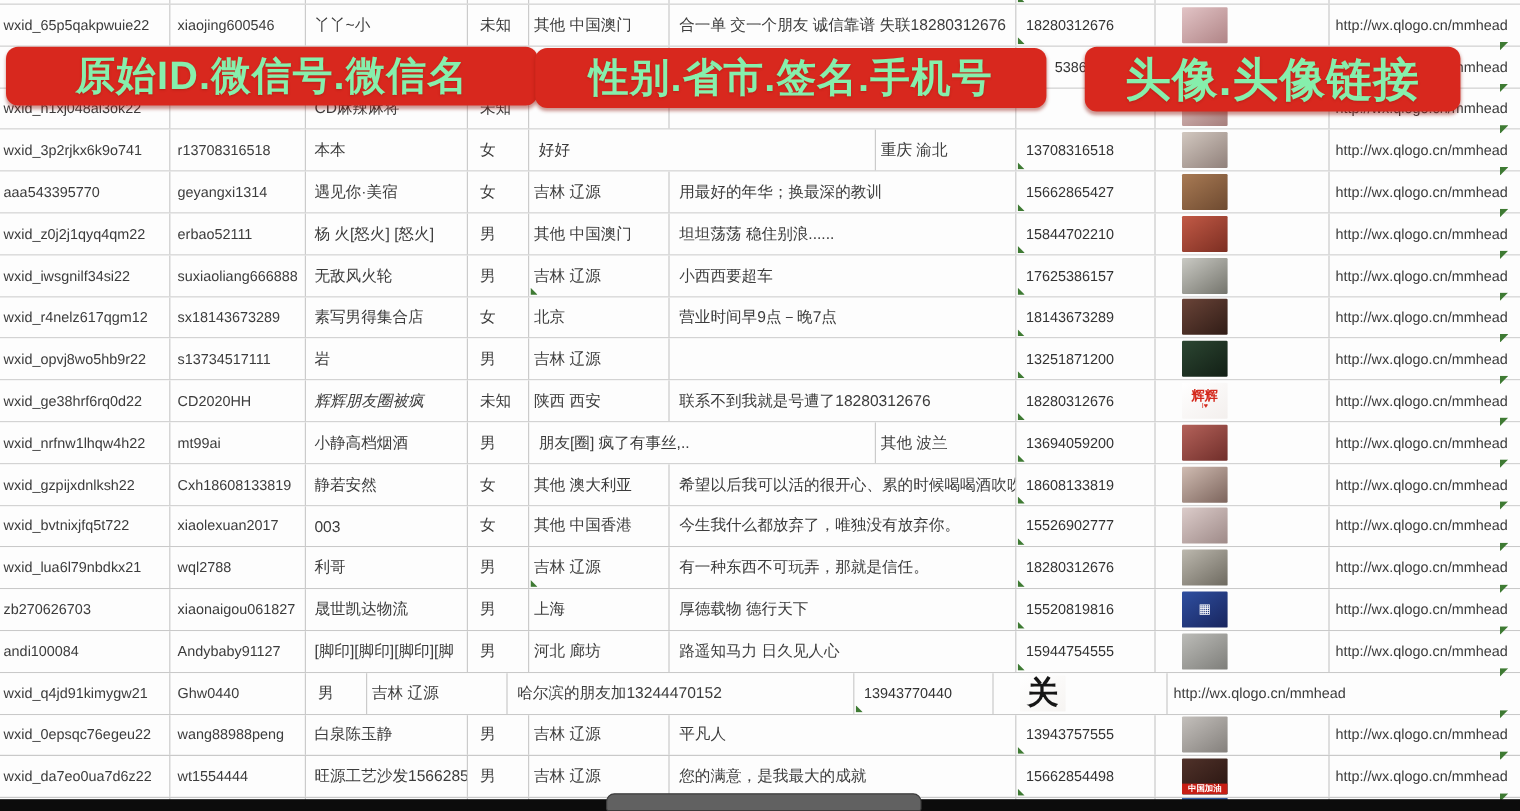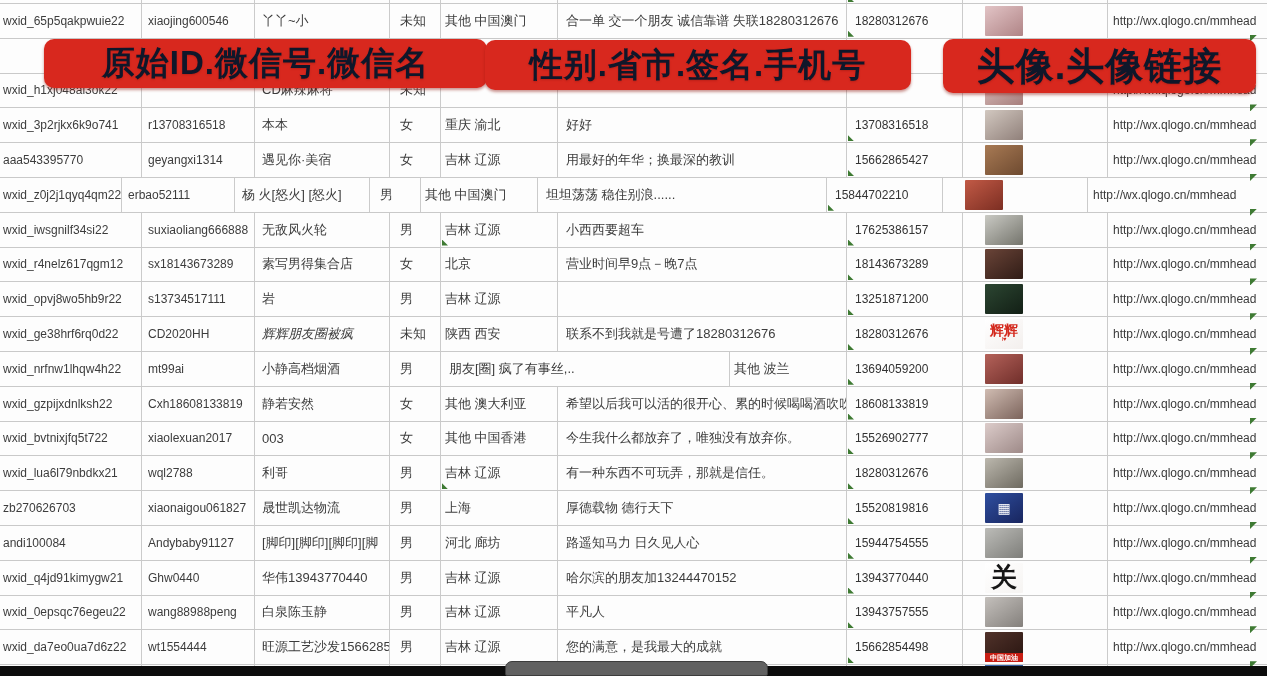--- a/index.html
+++ b/index.html
@@ -20,28 +20,28 @@
   .cell.c5{padding-left:8px;font-size:13px;}
   .cell.c6{padding-left:8px;font-size:12px;color:#333;}
   .cell.c7{padding-left:0;}
   .cell.c8{padding-left:5px;color:#3a3a3a;border-right:none;}
   .tri-bl{position:absolute;left:1px;bottom:1px;width:6px;height:6px;background:#3e7a33;
           -webkit-clip-path:polygon(0 0,0 100%,100% 100%);clip-path:polygon(0 0,0 100%,100% 100%);}
   .edge-mark{position:absolute;right:10px;bottom:-4px;width:7px;height:7px;background:#3e7a33;
           -webkit-clip-path:polygon(0 0,100% 0,0 100%);clip-path:polygon(0 0,100% 0,0 100%);z-index:3;}
   .avatar{position:relative;width:38px;height:30px;margin-left:22px;display:flex;flex-direction:column;
           align-items:center;justify-content:center;overflow:hidden;border-radius:1px;flex:0 0 auto;}
-  .avatar .lbl{font-weight:bold;font-size:14px;line-height:11px;}
+  .avatar .lbl{font-weight:bold;font-size:11px;line-height:11px;}
   .avatar .lbl.big{font-size:26px;line-height:26px;font-family:"Liberation Serif","DejaVu Serif",serif;}
   .avatar .lbl2{font-size:6px;line-height:7px;}
   .avatar .strip{position:absolute;left:0;right:0;bottom:0;height:9px;font-size:7px;line-height:9px;
           text-align:center;color:#fff;font-weight:bold;}
-  .banner{position:absolute;background:#d8281e;color:#0f172a;font-weight:bold;display:flex;
+  .banner{position:absolute;background:#d8281e;color:#86efac;font-weight:bold;display:flex;
           align-items:center;justify-content:center;border-radius:10px;z-index:10;letter-spacing:1px;
-          box-shadow:0 2px 3px rgba(140,20,10,.45);text-shadow:0 1px 2px rgba(90,10,5,.25);margin-left:39px;}
+          box-shadow:0 2px 3px rgba(140,20,10,.45);text-shadow:0 1px 2px rgba(90,10,5,.25);}
   .banner.b1{left:5px;top:39px;width:443px;height:49px;font-size:33px;}
   .banner.b2{left:446px;top:40px;width:426px;height:50px;font-size:33px;}
   .banner.b3{left:904px;top:39px;width:313px;height:54px;font-size:38px;}
   .hbar{position:absolute;left:0;right:0;top:666px;height:10px;background:#0c0c0c;z-index:5;}
   .scroll-pill{position:absolute;left:505px;width:263px;top:661px;height:15px;background:#616161;
           border:1px solid #3c3c3c;box-sizing:border-box;border-radius:7px 7px 2px 2px;z-index:6;}
 </style>
 </head>
 <body>
 
@@ -98,22 +98,22 @@
           <div class="avatar" style="background: linear-gradient(145deg, rgb(220, 194, 192), rgb(166, 126, 124));"></div>
         </div>
         <div class="cell c8" style="width: 159px;">http://wx.qlogo.cn/mmhead</div>
         <span class="edge-mark"></span>
       </div>
       <div class="row">
         <div class="cell c0" style="width: 142px;">wxid_3p2rjkx6k9o741</div>
         <div class="cell c1" style="width: 113px;">r13708316518</div>
         <div class="cell c2" style="width: 135px;">本本</div>
         <div class="cell c3" style="width: 51px;">女</div>
+        <div class="cell c5" style="width: 289px;">好好</div>
         <div class="cell c4" style="width: 117px;">重庆 渝北</div>
-        <div class="cell c5" style="width: 289px;">好好</div>
         <div class="cell c6" style="width: 116px;">13708316518<span class="tri-bl"></span></div>
         <div class="cell c7" style="width: 145px;">
           <div class="avatar" style="background: linear-gradient(145deg, rgb(210, 200, 192), rgb(144, 128, 122));"></div>
         </div>
         <div class="cell c8" style="width: 159px;">http://wx.qlogo.cn/mmhead</div>
         <span class="edge-mark"></span>
       </div>
       <div class="row">
         <div class="cell c0" style="width: 142px;">aaa543395770</div>
         <div class="cell c1" style="width: 113px;">geyangxi1314</div>
@@ -122,21 +122,21 @@
         <div class="cell c4" style="width: 117px;">吉林 辽源</div>
         <div class="cell c5" style="width: 289px;">用最好的年华；换最深的教训</div>
         <div class="cell c6" style="width: 116px;">15662865427<span class="tri-bl"></span></div>
         <div class="cell c7" style="width: 145px;">
           <div class="avatar" style="background: linear-gradient(145deg, rgb(168, 122, 84), rgb(110, 74, 48));"></div>
         </div>
         <div class="cell c8" style="width: 159px;">http://wx.qlogo.cn/mmhead</div>
         <span class="edge-mark"></span>
       </div>
       <div class="row">
-        <div class="cell c0" style="width: 122px;">wxid_z0j2j1qyq4qm22</div>
+        <div class="cell c0" style="width: 142px;">wxid_z0j2j1qyq4qm22</div>
         <div class="cell c1" style="width: 113px;">erbao52111</div>
         <div class="cell c2" style="width: 135px;">杨 火[怒火] [怒火]</div>
         <div class="cell c3" style="width: 51px;">男</div>
         <div class="cell c4" style="width: 117px;">其他 中国澳门</div>
         <div class="cell c5" style="width: 289px;">坦坦荡荡 稳住别浪......</div>
         <div class="cell c6" style="width: 116px;">15844702210<span class="tri-bl"></span></div>
         <div class="cell c7" style="width: 145px;">
           <div class="avatar" style="background: linear-gradient(145deg, rgb(194, 90, 70), rgb(124, 46, 34));"></div>
         </div>
         <div class="cell c8" style="width: 159px;">http://wx.qlogo.cn/mmhead</div>
@@ -283,21 +283,20 @@
         <div class="cell c6" style="width: 116px;">15944754555<span class="tri-bl"></span></div>
         <div class="cell c7" style="width: 145px;">
           <div class="avatar" style="background: linear-gradient(145deg, rgb(188, 188, 184), rgb(126, 126, 122));"></div>
         </div>
         <div class="cell c8" style="width: 159px;">http://wx.qlogo.cn/mmhead</div>
         <span class="edge-mark"></span>
       </div>
       <div class="row">
         <div class="cell c0" style="width: 142px;">wxid_q4jd91kimygw21</div>
         <div class="cell c1" style="width: 113px;">Ghw0440</div>
-        <div class="cell c2" style="width: 135px;">华伟13943770440</div>
         <div class="cell c3" style="width: 51px;">男</div>
         <div class="cell c4" style="width: 117px;">吉林 辽源</div>
         <div class="cell c5" style="width: 289px;">哈尔滨的朋友加13244470152</div>
         <div class="cell c6" style="width: 116px;">13943770440<span class="tri-bl"></span></div>
         <div class="cell c7" style="width: 145px;">
           <div class="avatar" style="background: linear-gradient(145deg, rgb(255, 255, 255), rgb(246, 244, 242));">
             <span class="lbl big" style="color: rgb(22, 22, 22);">关</span>
           </div>
         </div>
         <div class="cell c8" style="width: 159px;">http://wx.qlogo.cn/mmhead</div>

